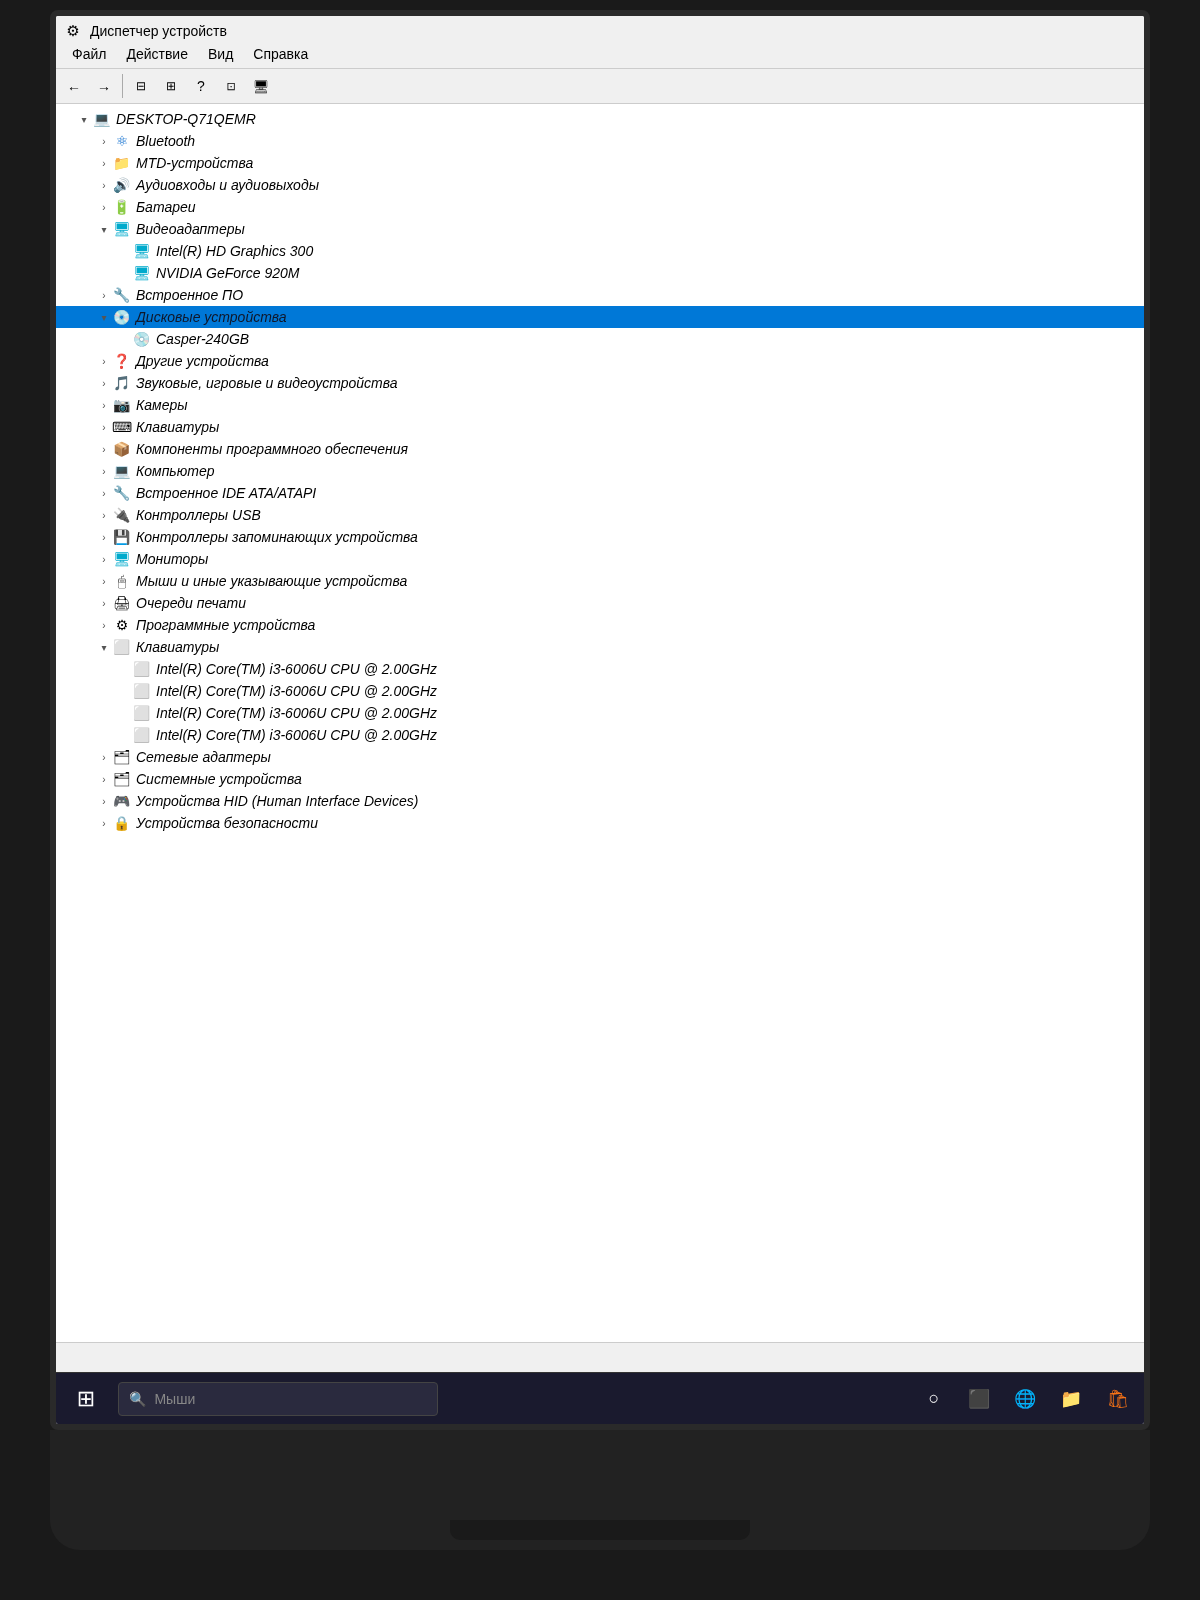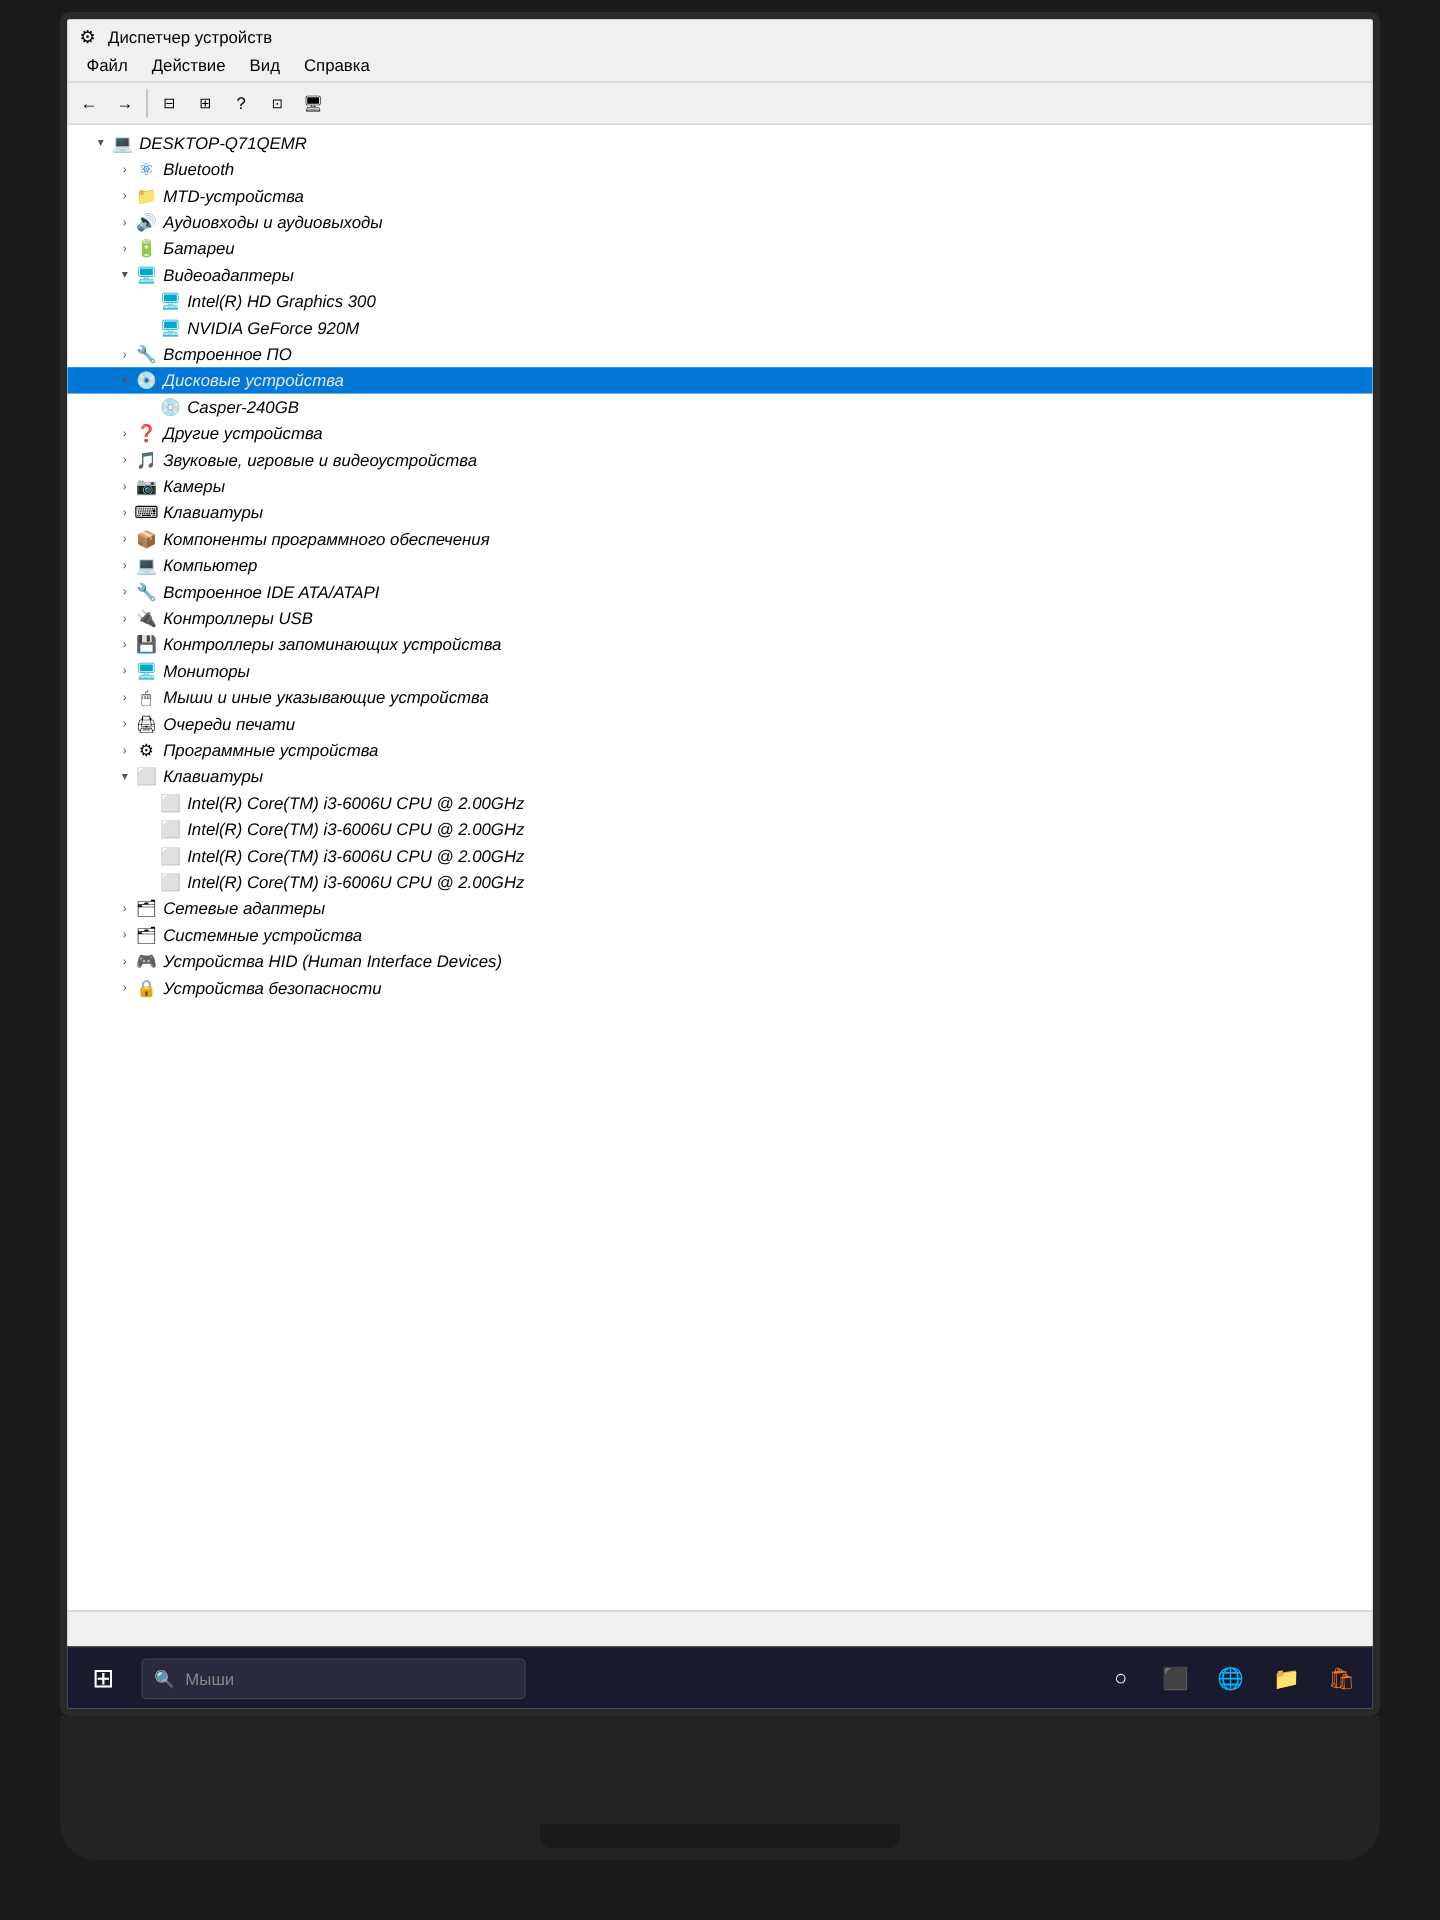--- a/index.html
+++ b/index.html
@@ -119,21 +119,21 @@
       user-select: none;
       white-space: nowrap;
     }
 
     .tree-item.selected {
       background: #0078d7;
       color: #fff;
     }
 
     .tree-item.selected .item-label {
-      color: #e5e5e5;
+      color: #0f172a;
     }
 
     .indent {
       display: inline-block;
       width: 20px;
       flex-shrink: 0;
     }
 
     .expand-arrow {
       width: 16px;

